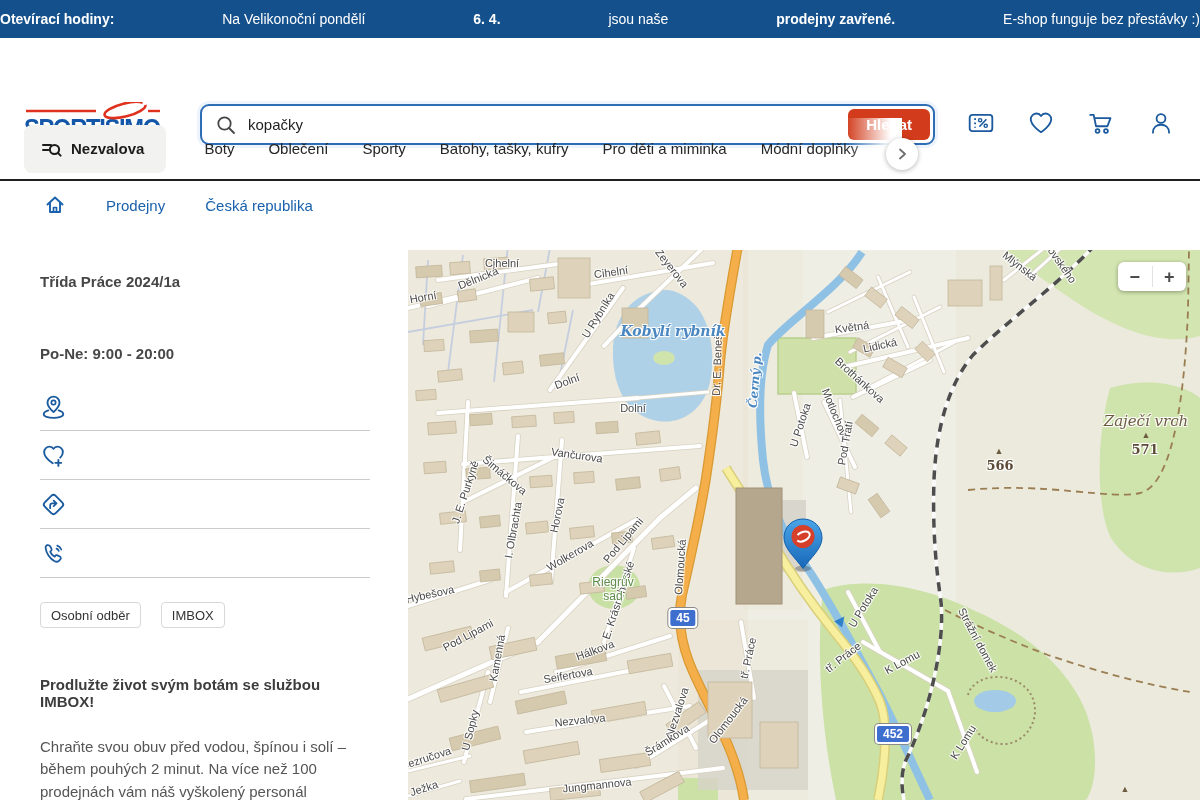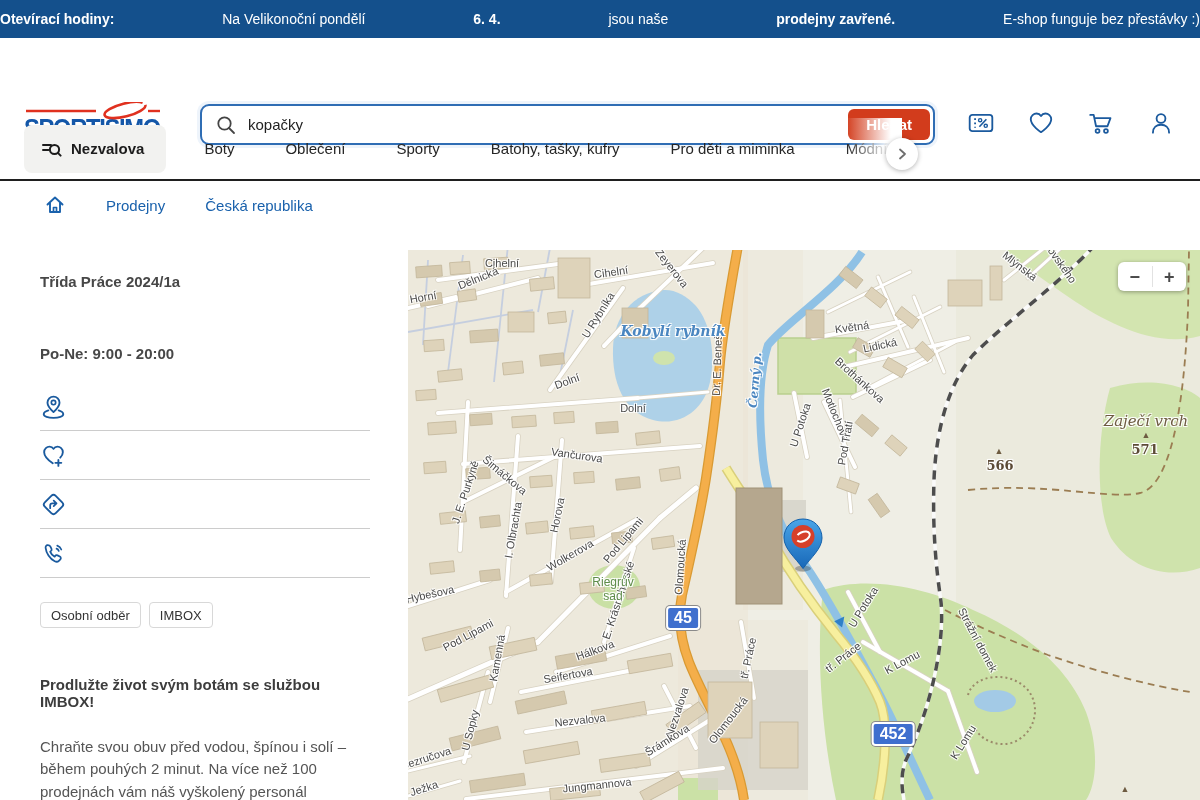--- a/index.html
+++ b/index.html
@@ -21,54 +21,54 @@
   .searchwrap .sicon { margin-left:12px; flex:0 0 auto; display:flex; }
   .searchwrap input { flex:1; border:none; outline:none; font-size:15px; color:#222; padding:0 10px; font-family:"Liberation Sans",sans-serif; background:transparent; }
   .searchbtn { flex:0 0 auto; margin:3px; height:31px; padding:0 18px; background:#d23c1c; color:#fff; border:none; border-radius:6px; font-size:15px; font-weight:700; cursor:pointer; font-family:"Liberation Sans",sans-serif; }
 
   .hicons { position:absolute; right:24px; top:70px; display:flex; gap:30px; }
   .hicons .hic { width:30px; height:30px; display:flex; align-items:center; justify-content:center; cursor:pointer; }
 
   
   .navrow { height:63px; display:flex; align-items:center; border-bottom:2px solid #1f1f1f; position:relative; padding-left:24px; }
   .catbtn { display:flex; align-items:center; gap:9px; background:#f2f2f0; border-radius:8px; height:48px; padding:0 22px 0 16px; font-size:15px; font-weight:700; color:#1c1c1c; cursor:pointer; }
-  .navitems { display:flex; align-items:center; gap:51px; margin-left:38px; width:690px; overflow:hidden; white-space:nowrap; position:relative; flex:0 0 auto; }
+  .navitems { display:flex; align-items:center; gap:34px; margin-left:38px; width:690px; overflow:hidden; white-space:nowrap; position:relative; flex:0 0 auto; }
   .navitems a { font-size:15px; color:#262626; text-decoration:none; flex:0 0 auto; cursor:pointer; }
   .navfade { position:absolute; top:118px; left:846px; width:56px; height:61px; background:linear-gradient(to right, rgba(255,255,255,0), #fff 80%); pointer-events:none; }
   .navnext { position:absolute; left:886px; top:138px; width:32px; height:32px; border-radius:50%; background:#fff; border:none; box-shadow:0 1px 5px rgba(0,0,0,.3); cursor:pointer; display:flex; align-items:center; justify-content:center; }
   .navbold { display:flex; gap:36px; margin-left:30px; }
   .navbold a { font-size:15px; font-weight:700; color:#1c1c1c; text-decoration:none; cursor:pointer; white-space:nowrap; }
 
   
   .breadcrumb { position:absolute; left:44px; top:194px; display:flex; align-items:center; gap:40px; }
   .breadcrumb a { font-size:15px; font-weight:400; color:#1961ac; text-decoration:none; cursor:pointer; }
 
   
   .sidebar { position:absolute; left:40px; top:265px; width:330px; }
   .addr { font-size:15px; font-weight:700; color:#474747; margin-top:8px; }
   .hours { font-size:15px; font-weight:700; color:#474747; margin-top:55px; margin-bottom:20px; }
   .srow { height:49px; display:flex; align-items:center; border-bottom:1px solid #ccc; cursor:pointer; }
   .srow:last-child { border-bottom:none; }
-  .badges { display:flex; gap:8px; margin-top:24px; }
+  .badges { display:flex; gap:20px; margin-top:24px; }
   .badge { height:26px; display:flex; align-items:center; padding:0 10px; border:1px solid #d8d8d8; border-radius:4px; background:#fff; font-size:13px; color:#333; }
   .imboxtitle { margin-top:48px; font-size:15px; font-weight:700; color:#3d3d3d; }
   .imboxtext { margin-top:26px; font-size:15px; color:#555; line-height:22.4px; }
 
   
   .map { position:absolute; left:408px; top:250px; width:792px; height:550px; overflow:hidden; background:#efeee5; cursor:grab; }
   .map svg.base { position:absolute; left:0; top:0; }
   .maplabel { position:absolute; white-space:nowrap; font-size:11px; color:#4a4a4a;
     text-shadow:-1px -1px 0 rgba(255,255,255,.9),1px -1px 0 rgba(255,255,255,.9),-1px 1px 0 rgba(255,255,255,.9),1px 1px 0 rgba(255,255,255,.9),0 0 3px #fff; }
   .maplabel.water { font-family:"DejaVu Serif",serif; font-style:italic; font-weight:700; font-size:14px; color:#4a86c0; }
   .maplabel.water-sm { font-family:"DejaVu Serif",serif; font-style:italic; font-weight:700; font-size:12px; color:#4a86c0; }
   .maplabel.hill { font-family:"DejaVu Serif",serif; font-style:italic; font-weight:400; font-size:15px; color:#6d5b40; }
   .maplabel.elev { font-family:"DejaVu Serif",serif; font-weight:700; font-size:13px; color:#5c4b36; }
   .maplabel.peak { font-size:9px; color:#6d5b40; text-shadow:none; }
   .maplabel.park { font-size:12px; color:#5e8c4a; }
-  .shield { position:absolute; background:#3f6fce; color:#fff; font-weight:700; font-size:16px; padding:1px 6px; border:2px solid #fff; border-radius:4px; box-shadow:0 0 0 1px #8a8a8a; }
+  .shield { position:absolute; background:#3f6fce; color:#fff; font-weight:700; font-size:12px; padding:1px 6px; border:2px solid #fff; border-radius:4px; box-shadow:0 0 0 1px #8a8a8a; }
   .zoomctl { position:absolute; left:710px; top:12px; width:68px; height:29px; background:#fff; border-radius:6px; box-shadow:0 1px 4px rgba(0,0,0,.35); display:flex; }
   .zoomctl button { width:34px; border:none; background:transparent; font-size:18px; font-weight:700; color:#4a4a4a; cursor:pointer; line-height:1; }
   .zoomctl .sep { width:1px; background:#e2e2e2; margin:4px 0; }
   .marker { position:absolute; left:375px; top:268px; width:40px; height:54px; cursor:pointer; }
 </style>
 </head>
 <body>
 
 <div class="page">
 

